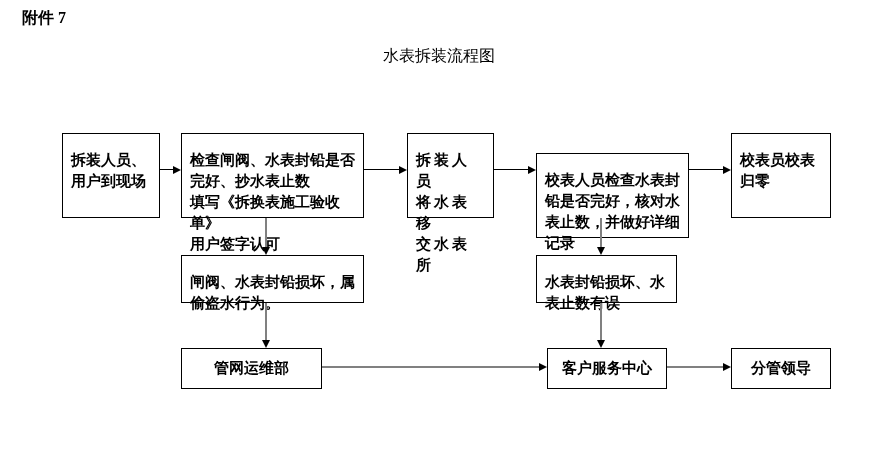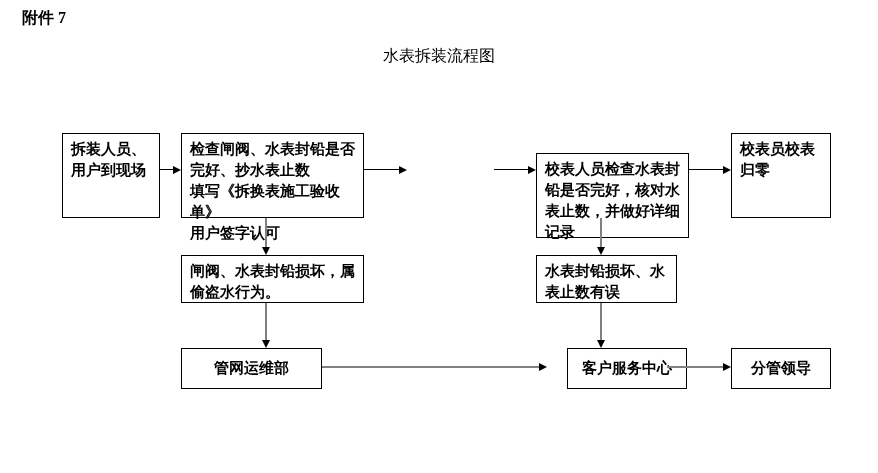--- a/index.html
+++ b/index.html
@@ -26,21 +26,21 @@
     font-size: 16px;
     font-weight: normal;
   }
   .node {
     position: absolute;
     box-sizing: border-box;
     border: 1px solid #000;
     background: #fff;
     font-size: 15px;
     line-height: 21px;
-    padding: 5px 8px;
+    padding: 16px 8px;
     white-space: pre-line;
     font-weight: bold;
   }
   .node.center {
     display: flex;
     align-items: center;
     justify-content: center;
     padding: 16px;
     white-space: nowrap;
   }
@@ -81,38 +81,41 @@
   <div class="title">水表拆装流程图</div>
 
   <div class="node" style="left:62px; top:133px; width:98px; height:85px;">拆装人员、
 用户到现场</div>
 
   <div class="node" style="left:181px; top:133px; width:183px; height:85px;">检查闸阀、水表封铅是否
 完好、抄水表止数
 填写《拆换表施工验收单》
 用户签字认可</div>
 
+  <div class="node spaced" style="left:407px; top:133px; width:87px; height:85px;">拆装人员
+将水表移
+交水表所</div>
 
   <div class="node" style="left:536px; top:133px; width:153px; height:85px;margin-top:20px;">校表人员检查水表封
 铅是否完好，核对水
 表止数，并做好详细
 记录</div>
 
   <div class="node" style="left:731px; top:133px; width:100px; height:85px;">校表员校表
 归零</div>
 
   <div class="node" style="left:181px; top:255px; width:183px; height:48px;">闸阀、水表封铅损坏，属
 偷盗水行为。</div>
 
   <div class="node" style="left:536px; top:255px; width:141px; height:48px;">水表封铅损坏、水
 表止数有误</div>
 
   <div class="node center" style="left:181px; top:348px; width:141px; height:41px;">管网运维部</div>
 
-  <div class="node center" style="left:547px; top:348px; width:120px; height:41px;margin-left:20px;">客户服务中心</div>
+  <div class="node center" style="left:547px; top:348px; width:120px; height:41px;">客户服务中心</div>
 
   <div class="node center" style="left:731px; top:348px; width:100px; height:41px;">分管领导</div>
 
   <div class="arrow h" style="left:159px; top:170px; width:22px;"></div>
   <div class="arrow h" style="left:364px; top:170px; width:43px;"></div>
   <div class="arrow h" style="left:494px; top:170px; width:42px;"></div>
   <div class="arrow h" style="left:689px; top:170px; width:42px;"></div>
 
   <div class="arrow v" style="left:266px; top:218px; height:37px;"></div>
   <div class="arrow v" style="left:266px; top:303px; height:45px;"></div>

